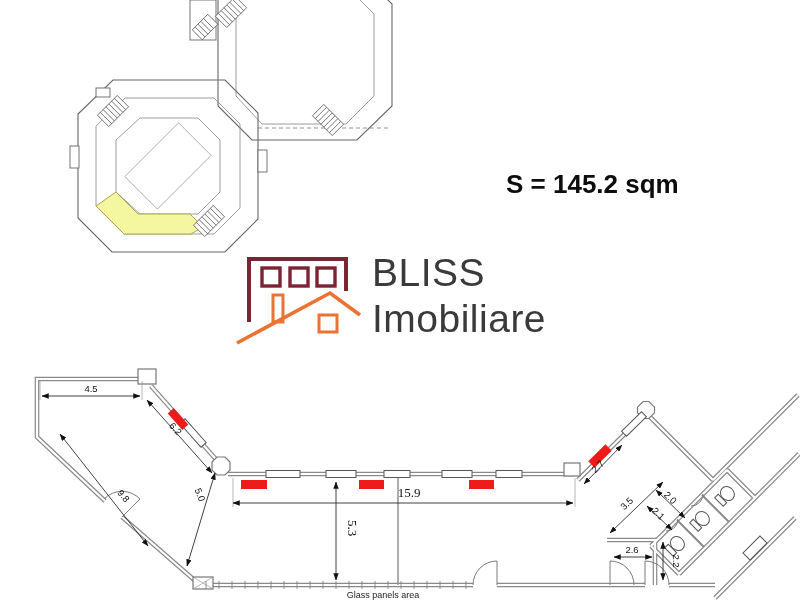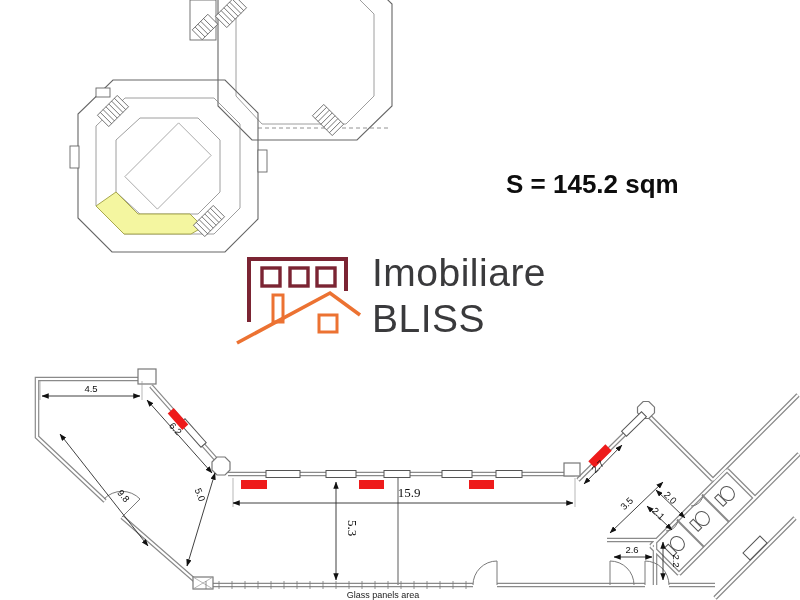--- a/index.html
+++ b/index.html
@@ -92,22 +92,22 @@
   <svg class="abs" style="left:235px;top:255px" width="140" height="100" viewBox="0 0 140 100">
     <polyline class="maroon" points="14,67 14,4 111,4 111,36"></polyline>
     <rect class="maroon" style="stroke-width:3.4" x="27" y="13" width="18" height="18"></rect>
     <rect class="maroon" style="stroke-width:3.4" x="55" y="13" width="18" height="18"></rect>
     <rect class="maroon" style="stroke-width:3.4" x="82" y="13" width="18" height="18"></rect>
     <rect class="orange" style="stroke-width:3" x="38" y="40" width="10" height="27"></rect>
     <polyline class="orange" points="2,88 95,38 125,60"></polyline>
     <rect class="orange" style="stroke-width:3" x="84" y="60" width="18" height="17"></rect>
   </svg>
   <div class="abs brand" style="left:372px;top:250px">
+    <div>BLISS</div>
     <div>Imobiliare</div>
-    <div>BLISS</div>
   </div>
 
   <svg class="abs" style="left:0;top:362px" width="800" height="238" viewBox="0 362 800 238">
     <defs>
       <marker id="arr" viewBox="0 0 8 6" refX="7.5" refY="3" markerWidth="8" markerHeight="6" orient="auto-start-reverse">
           <path d="M0,0 L8,3 L0,6 Z" fill="#111"></path>
         </marker>
     </defs>
 
     <g>

